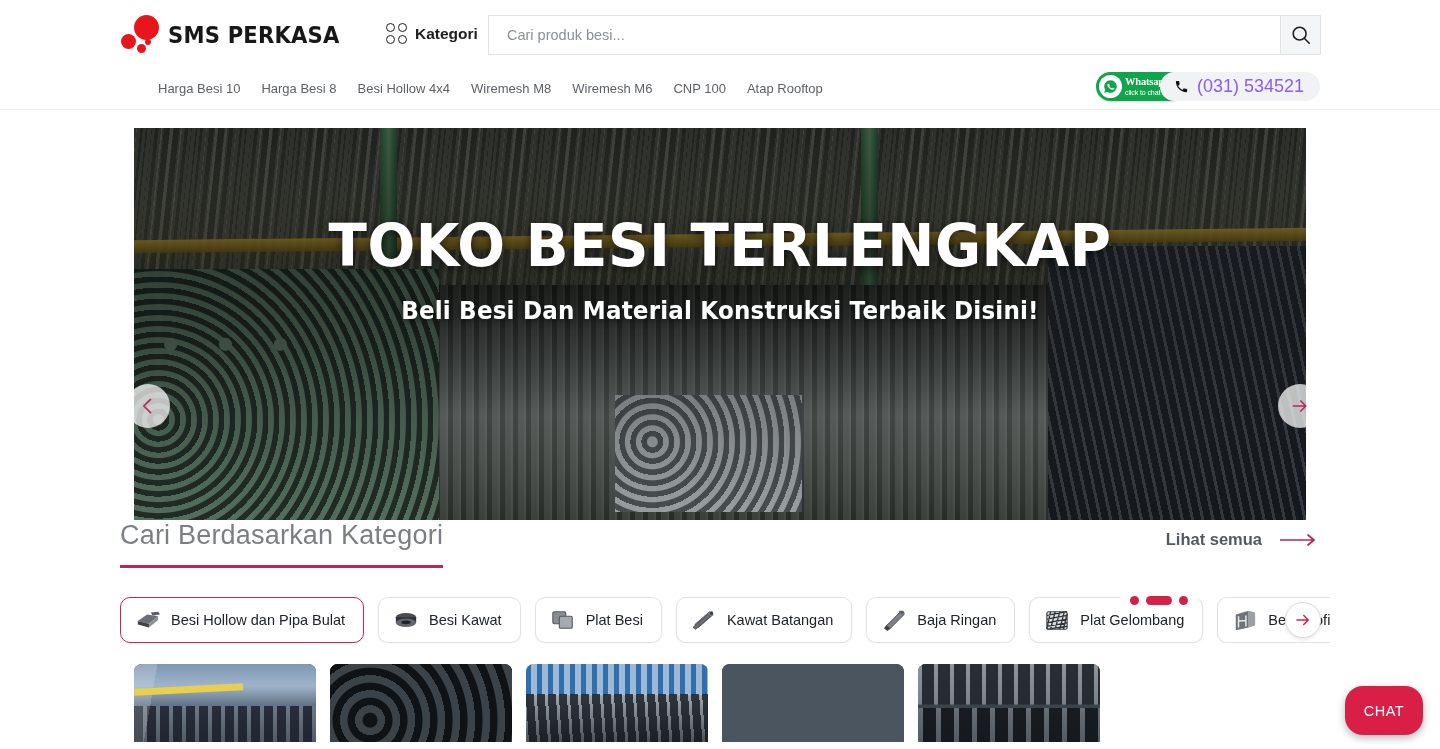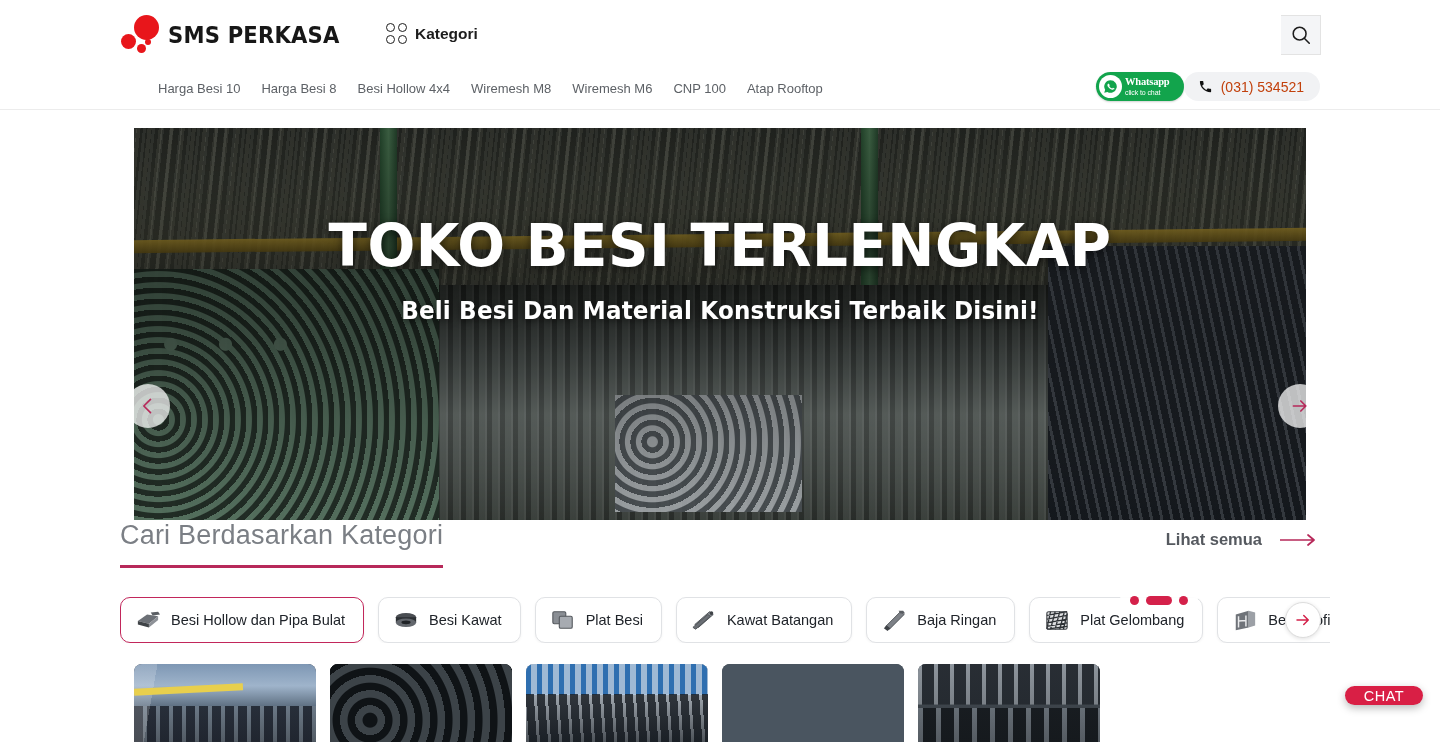--- a/index.html
+++ b/index.html
@@ -97,21 +97,21 @@
   .wa-txt { line-height: 1; color: #fff; }
   .wa-txt b { display: block; font-size: 10.5px; font-weight: 700; letter-spacing: -.2px; font-family: Liberation Serif, serif; }
   .wa-txt s { display: block; font-size: 7px; text-decoration: none; letter-spacing: -.1px; margin-top: 1px; }
 
   .phone-btn {
     position: absolute; right: 120px; top: 72px;
     height: 29px; border-radius: 15px; background: #f1f2f4;
     display: flex; align-items: center; gap: 8px;
     padding: 0 16px 0 14px; cursor: pointer;
   }
-  .phone-num { font-size: 14px; color: #c2410c; white-space: nowrap; }
+  .phone-num { font-size: 18px; color: #8b5cf6; white-space: nowrap; }
 
   
   .hero-region { position: relative; width: 1420px; height: 400px; }
   .hero {
     position: absolute; left: 134px; top: 18px;
     width: 1172px; height: 392px;
     overflow: hidden; background: #2c2f2a;
   }
   .hero-photo { position: absolute; inset: 0; }
   
@@ -283,21 +283,21 @@
   .p5 {
     background:
       repeating-linear-gradient(90deg, rgba(235,240,245,.35) 0 4px, rgba(35,40,46,.9) 4px 16px) top/100% 52% no-repeat,
       repeating-linear-gradient(90deg, rgba(200,210,220,.30) 0 5px, rgba(20,24,28,.9) 5px 18px) bottom/100% 44% no-repeat,
       linear-gradient(180deg,#5b646d,#23282d);
   }
 
   
   .chat-fab {
     position: absolute; left: 1345px; top: 686px;
-    width: 78px; height: 19px; border-radius: 18px;
+    width: 78px; height: 49px; border-radius: 18px;
     background: #d91f45; color: #fff;
     display: flex; align-items: center; justify-content: center;
     font-size: 14.5px; letter-spacing: .5px; cursor: pointer;
     box-shadow: 0 3px 9px rgba(0,0,0,.28); z-index: 20;
   }
 </style>
 </head>
 <body>
 
 <div class="header">
@@ -315,20 +315,23 @@
   <div class="kategori">
     <span class="kat-icon">
       <span></span>
         <span></span>
         <span></span>
         <span></span>
     </span>
     <span class="kat-label">Kategori</span>
   </div>
 
+  <div class="searchbar">
+    <input type="text" placeholder="Cari produk besi..." style="">
+  </div>
 
   <div class="search-btn">
     <svg width="22" height="22" viewBox="0 0 24 24" fill="none">
       <circle cx="10.5" cy="10.5" r="7" stroke="#1d1d1d" stroke-width="1.7"></circle>
       <line x1="15.6" y1="15.6" x2="21" y2="21" stroke="#1d1d1d" stroke-width="1.7" stroke-linecap="round"></line>
     </svg>
   </div>
 </div>
 
 <div class="subnav">

